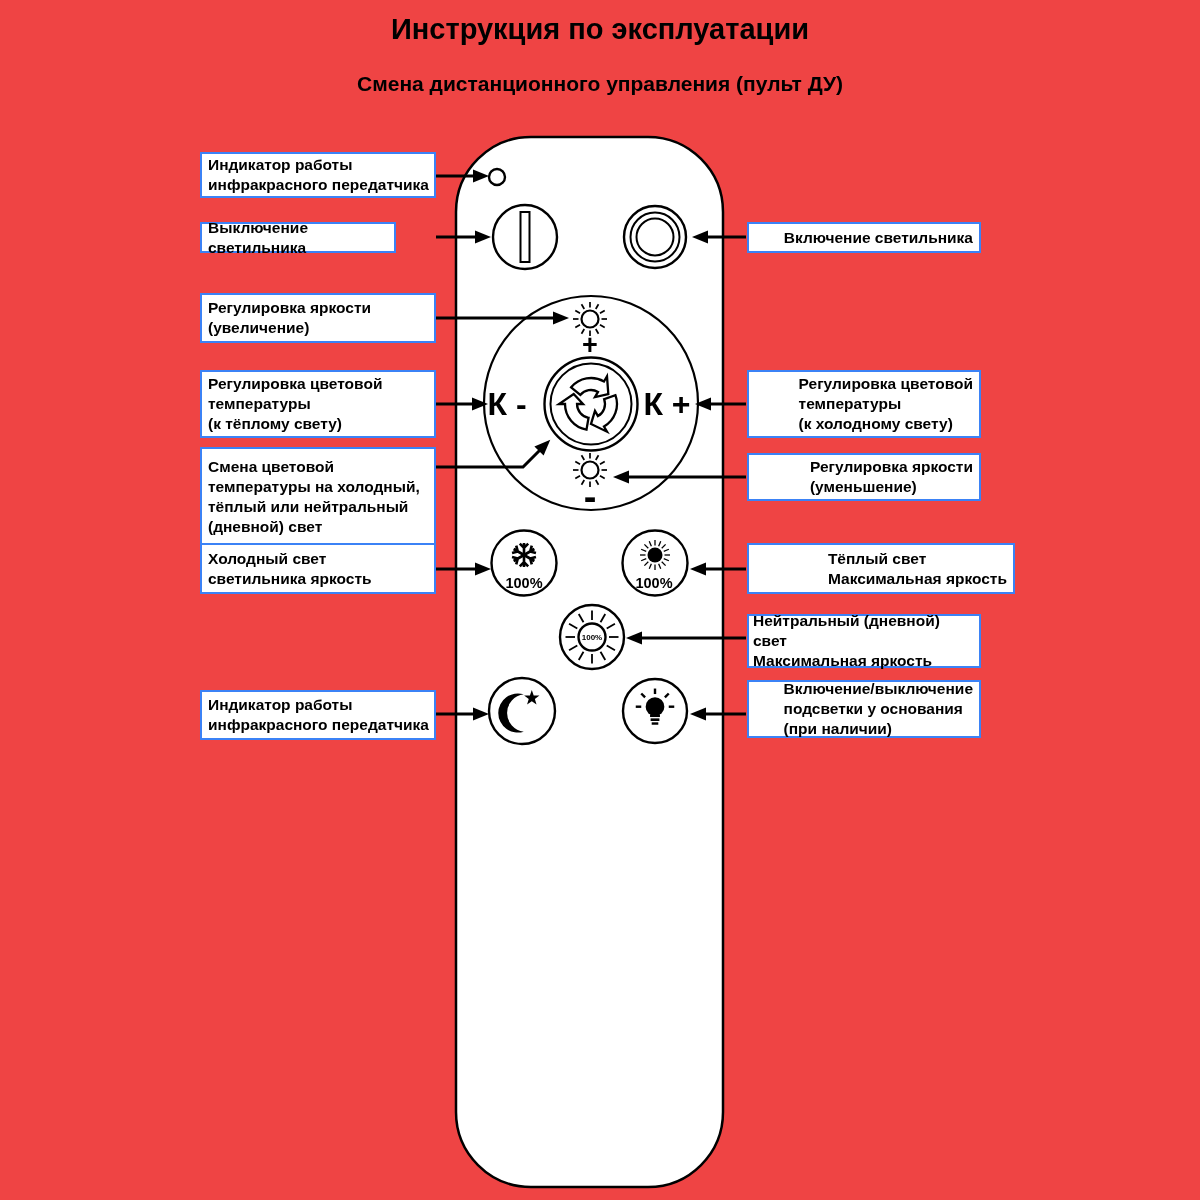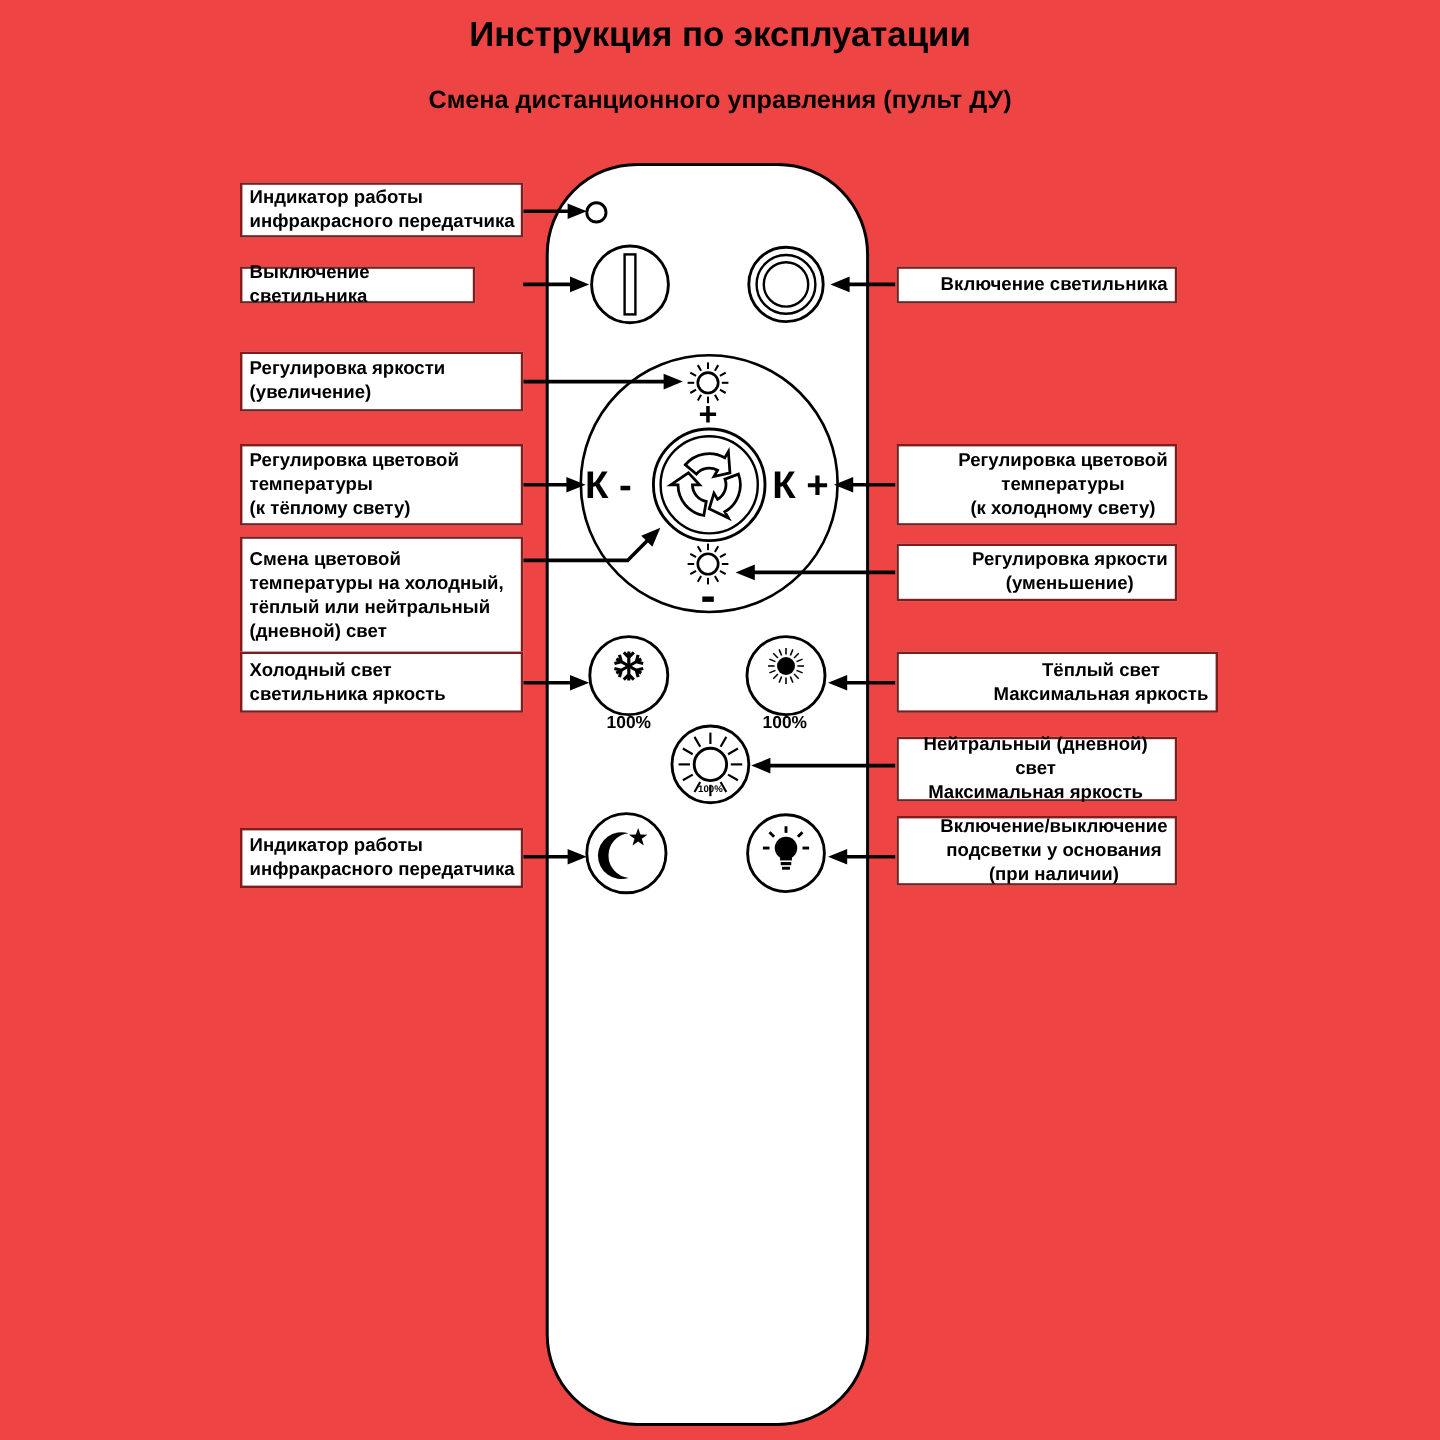--- a/index.html
+++ b/index.html
@@ -3,43 +3,43 @@
 <meta charset="utf-8">
 <style>
   html,body{margin:0;padding:0;background:#fff;}
   .stage{position:relative;width:1200px;height:1200px;background:#ef4444;overflow:hidden;
          font-family:"Liberation Sans",sans-serif;color:#000;}
   .title{position:absolute;top:12px;left:0;width:1200px;text-align:center;
          font-weight:bold;font-size:29px;line-height:1.2;}
   .subtitle{position:absolute;top:71px;left:0;width:1200px;text-align:center;
          font-weight:bold;font-size:21px;line-height:1.2;}
   svg.art{position:absolute;left:0;top:0;}
-  .callout{position:absolute;box-sizing:border-box;border:2px solid #7f1d1d;background:#fff;
+  .callout{position:absolute;box-sizing:border-box;border:2px solid #3b82f6;background:#fff;
          font-weight:bold;font-size:15.5px;line-height:20px;white-space:pre-line;
          display:flex;align-items:center;padding:2px 4px 2px 6px;}
-  .callout.right{text-align:center;justify-content:flex-end;padding:2px 6px 2px 4px;}
+  .callout.right{text-align:left;justify-content:flex-end;padding:2px 6px 2px 4px;}
   .l1{left:200px;top:152px;width:236px;height:46px}
   .l2{left:200px;top:222px;width:196px;height:31px}
   .l3{left:200px;top:293px;width:236px;height:50px}
   .l4{left:200px;top:370px;width:236px;height:68px}
   .l5{left:200px;top:447px;width:236px;height:100px}
   .l6{left:200px;top:543px;width:236px;height:51px}
   .l7{left:200px;top:690px;width:236px;height:50px}
   .r1{left:747px;top:222px;width:234px;height:31px}
   .r2{left:747px;top:370px;width:234px;height:68px}
   .r3{left:747px;top:453px;width:234px;height:48px}
   .r4{left:747px;top:543px;width:268px;height:51px}
   .r5{left:747px;top:614px;width:234px;height:54px}
   .r6{left:747px;top:680px;width:234px;height:58px}
   .ovl{position:absolute;font-weight:bold;text-align:center;}
   .kminus{left:478px;top:385px;width:58px;font-size:32px;line-height:38px;}
   .kplus{left:638px;top:385px;width:58px;font-size:32px;line-height:38px;}
   .plusmark{left:575px;top:332px;width:30px;font-size:27px;line-height:27px;}
   .minusmark{left:575px;top:478px;width:30px;font-size:38px;line-height:38px;}
-  .pct{font-size:14.5px;line-height:15px;margin-top:20px;}
+  .pct{font-size:14.5px;line-height:15px;}
   .pct.cold{left:494px;top:576px;width:60px;}
   .pct.warm{left:624px;top:576px;width:60px;}
   .pct.neutral{left:572px;top:632.5px;width:40px;font-size:8px;line-height:9px;}
 </style>
 </head>
 <body>
 
 <div class="stage">
 
   <div class="title">Инструкция по эксплуатации</div>

